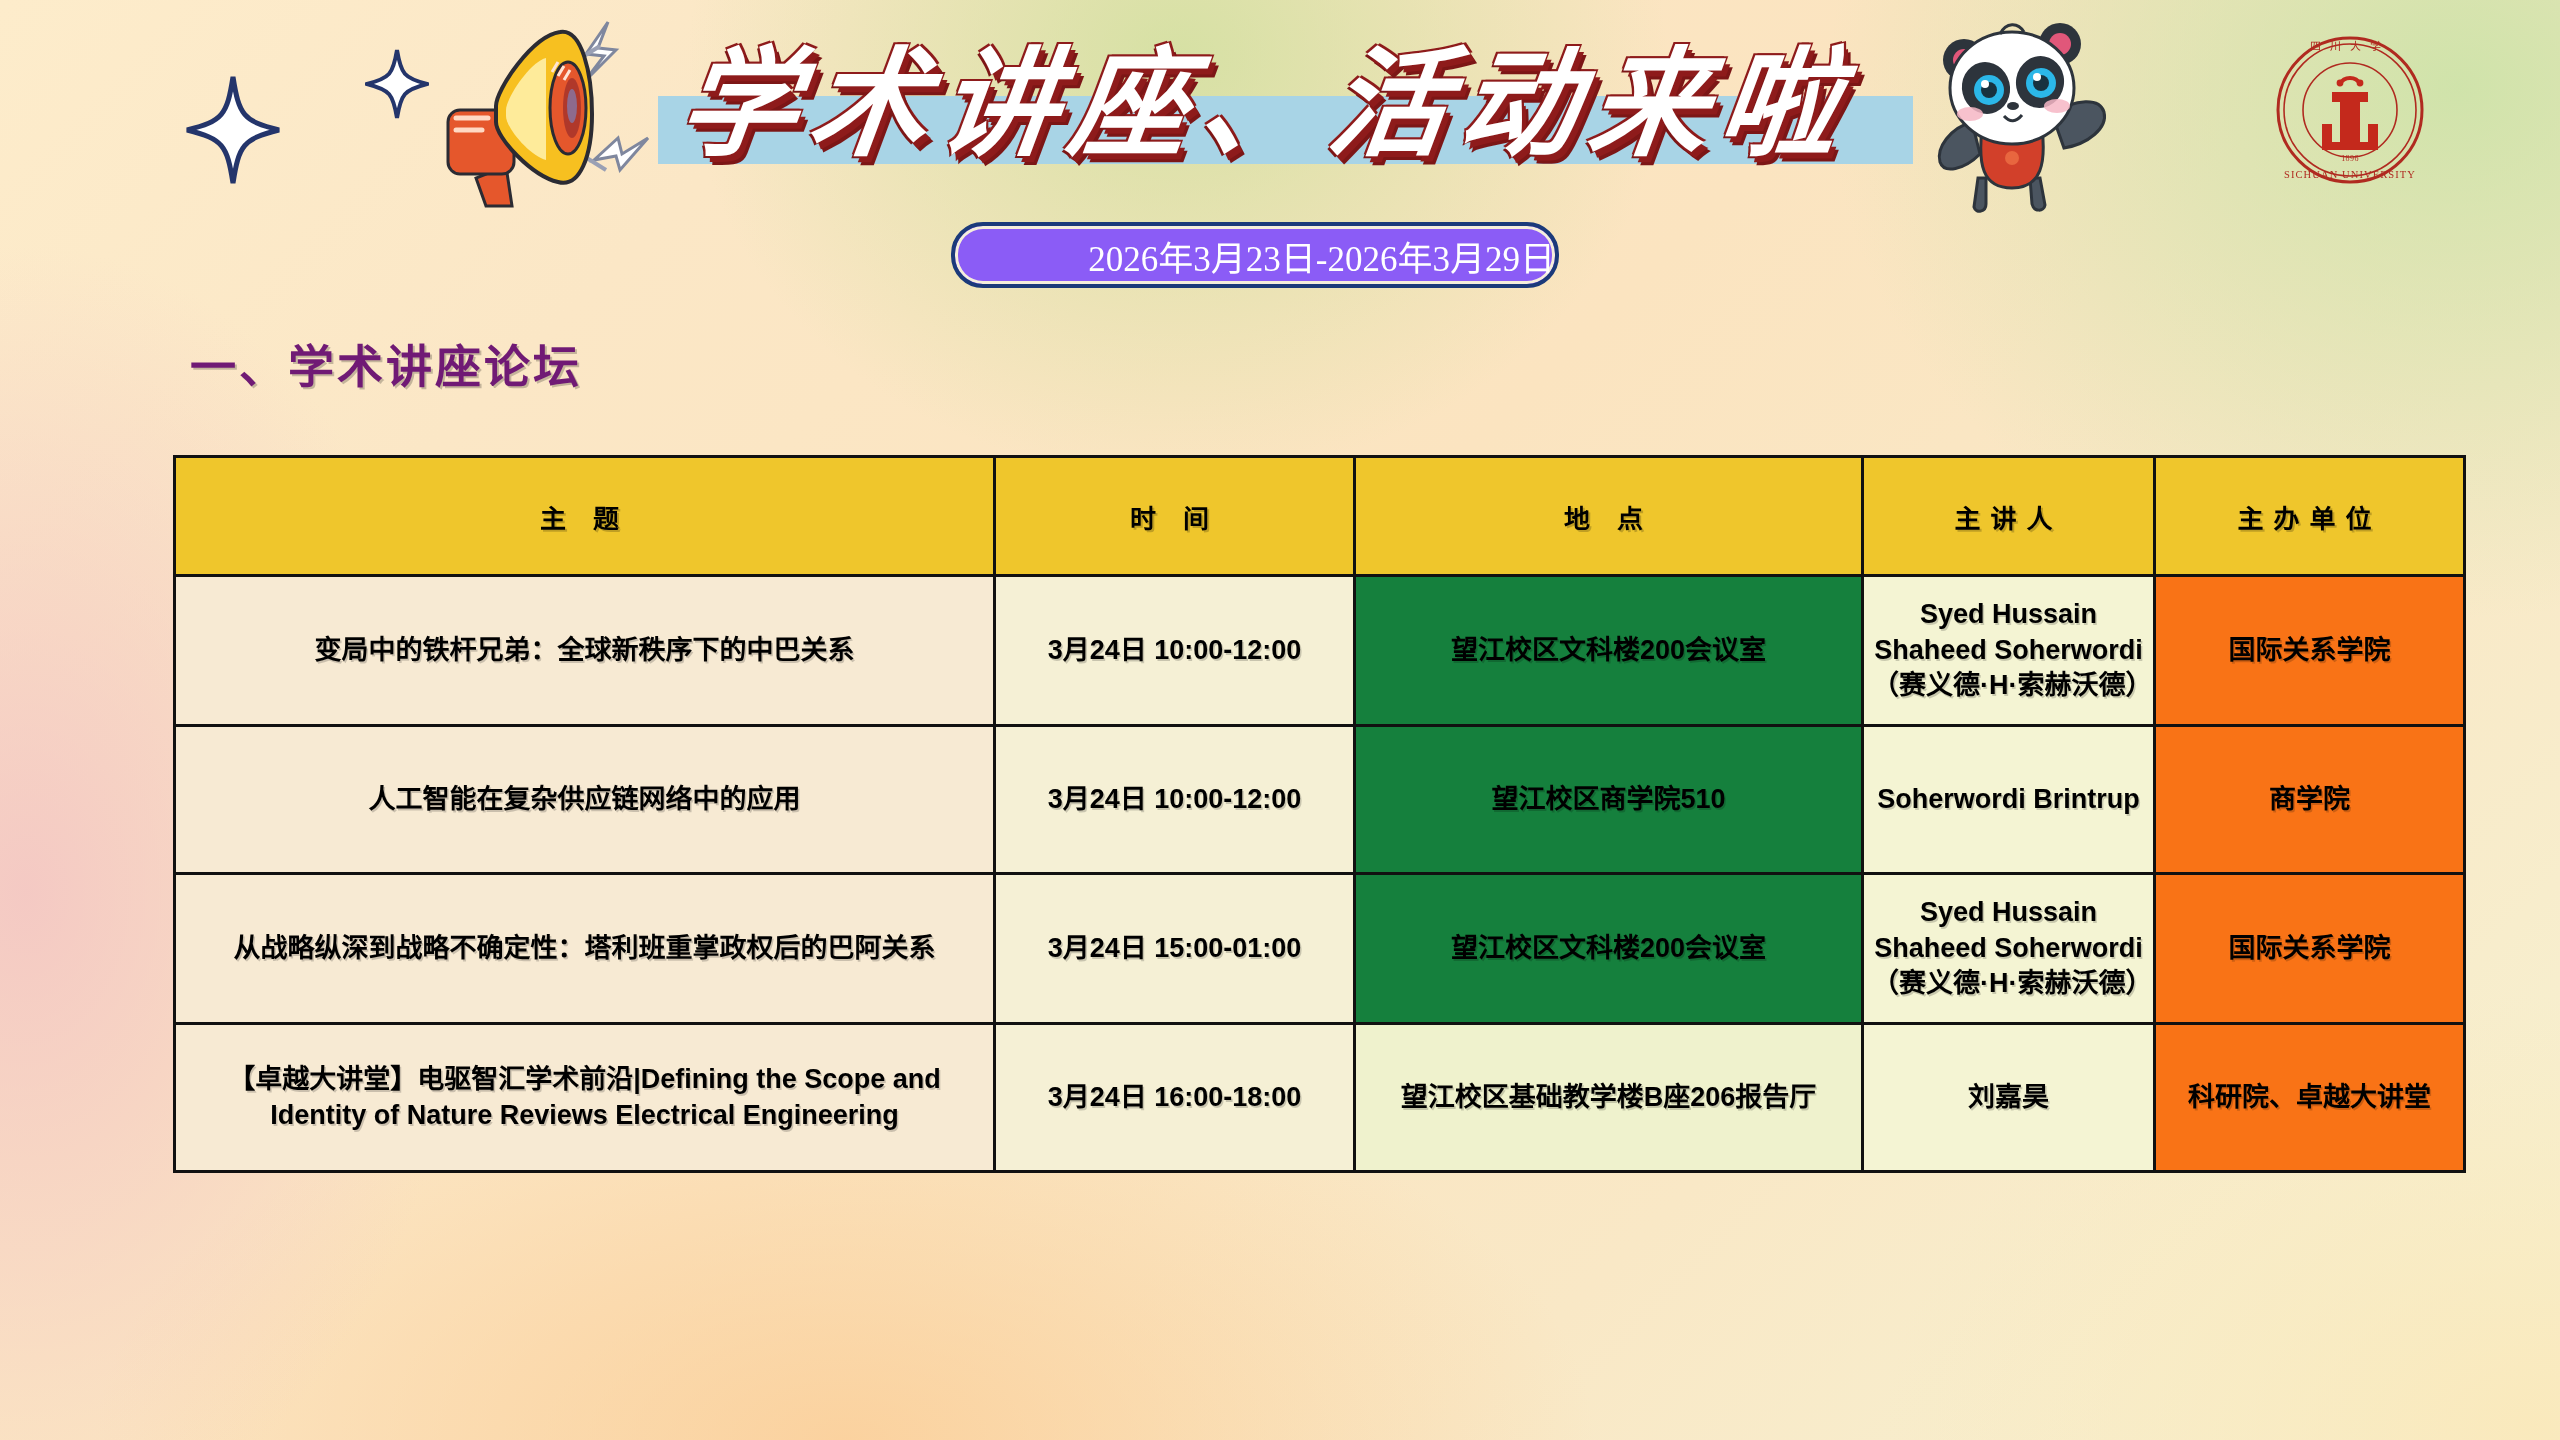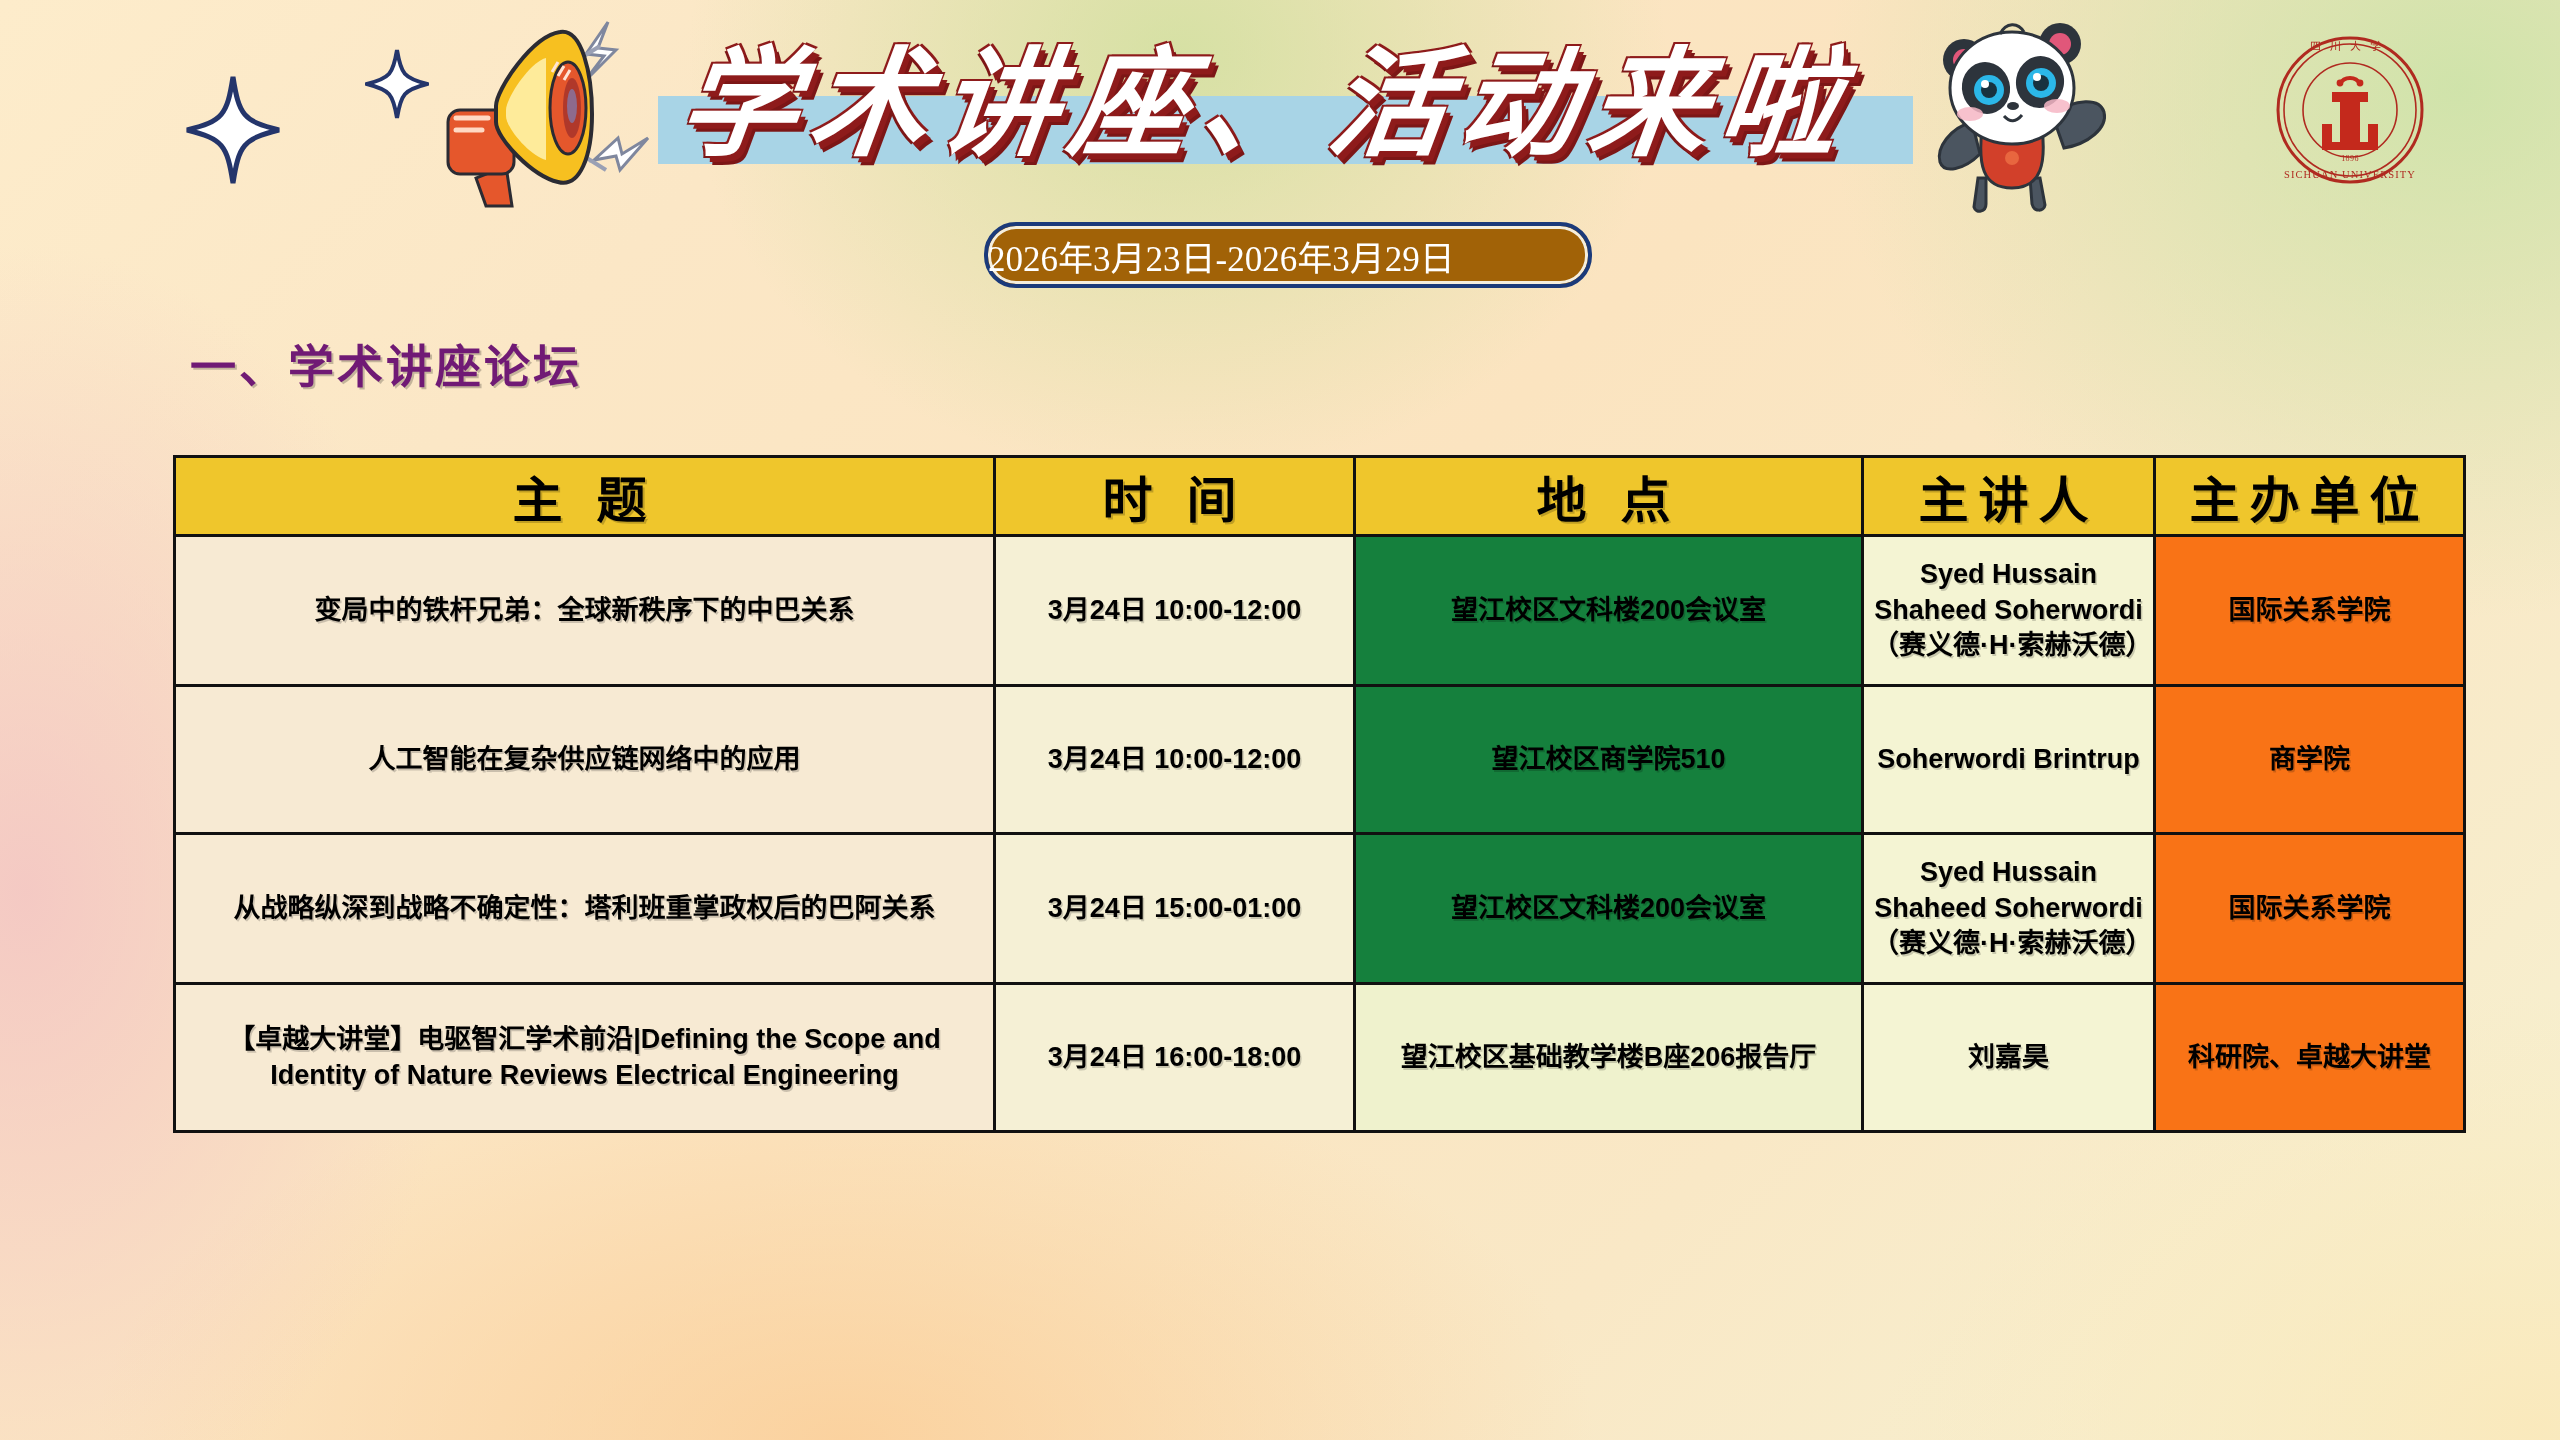--- a/index.html
+++ b/index.html
@@ -65,31 +65,31 @@
       5px 6px 0 #8e1b1b,
       8px 9px 0 #7c1616,
       -2px -2px 0 #8e1b1b,
       2px -2px 0 #8e1b1b,
       -2px 2px 0 #7c1616;
     transform: skewX(-7deg);
   }
 
   .date-pill {
     position: absolute;
-    left: 984px;
+    left: 951px;
     top: 222px;
     width: 600px;
     height: 58px;
     border-radius: 32px;
-    background: #a16207;
+    background: #8b5cf6;
     border: 4px solid #1b3a7a;
     box-shadow: 0 0 0 3px #f5eedd inset;
     display: flex;
     align-items: center;
-    justify-content: flex-start;
+    justify-content: flex-end;
   }
   .date-text {
     font-family: "Liberation Serif", "DejaVu Serif", serif;
     font-size: 35px;
     color: #ffffff;
     letter-spacing: 0px;
     white-space: nowrap;
   }
 
   
@@ -120,23 +120,23 @@
   table.sched th, table.sched td {
     border: 3px solid #111;
     text-align: center;
     vertical-align: middle;
     color: #000;
     font-weight: 700;
   }
   table.sched th {
     background: #efc62c;
     height: 76px;
-    font-size: 50px;
+    font-size: 26px;
     letter-spacing: 10px;
-    padding: 0 6px;
+    padding: 20px 6px;
   }
   table.sched th .hdr { display: inline-block; text-shadow: 2px 2px 0 rgba(0,0,0,0.20); }
   table.sched td {
     font-size: 27px;
     line-height: 1.32;
     padding: 10px 8px;
     text-shadow: 1.5px 1.5px 0 rgba(0,0,0,0.18);
   }
   
   tbody tr td:nth-child(1) { background: #f7ead3; }

